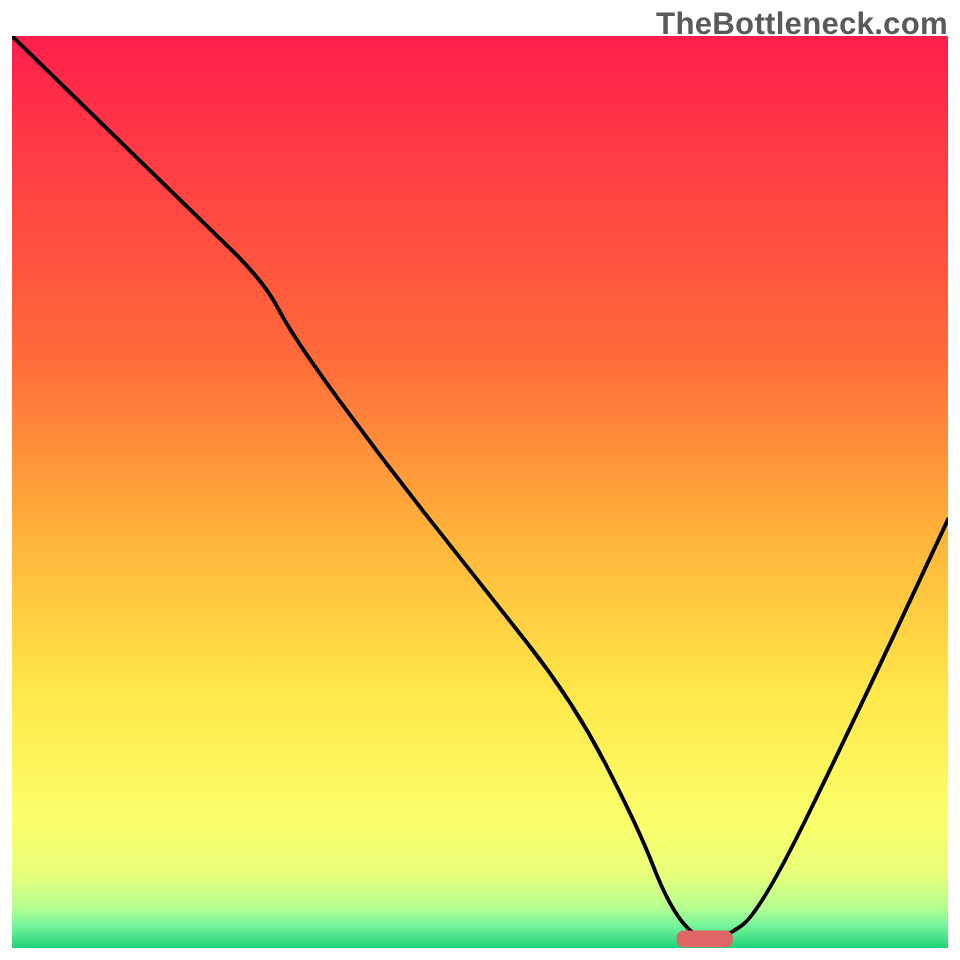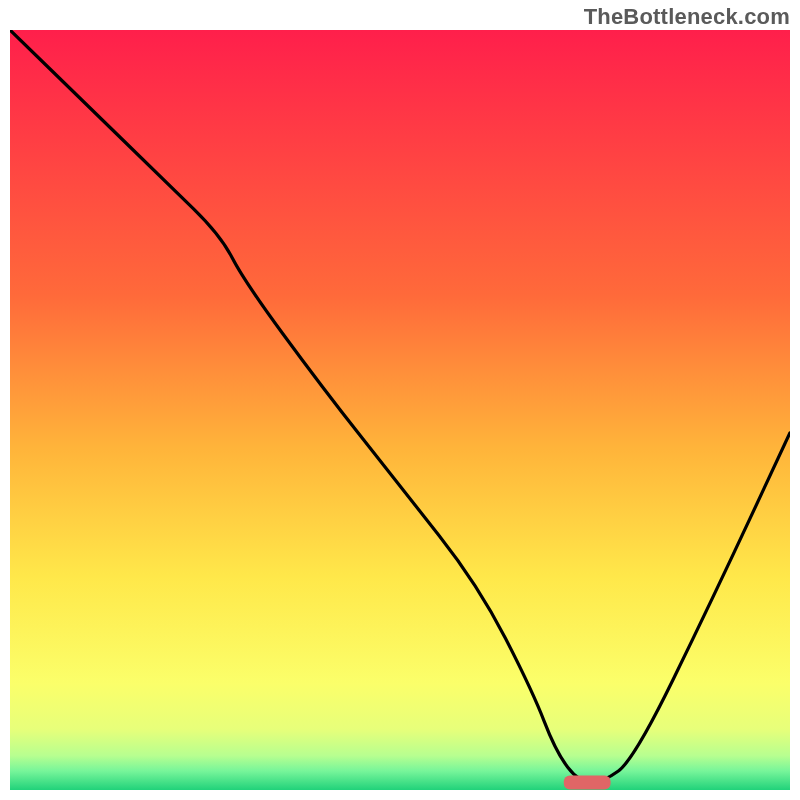--- a/index.html
+++ b/index.html
@@ -14,21 +14,21 @@
   .chart-wrap {
     position: relative;
     width: 800px;
     height: 800px;
   }
   .watermark {
     position: absolute;
     top: 4px;
     right: 10px;
     color: #5a5a5a;
-    font-size: 22px;
+    font-size: 26px;
     font-weight: 600;
     letter-spacing: 0.2px;
     user-select: none;
   }
   .plot {
     position: absolute;
     left: 10px;
     top: 30px;
     width: 780px;
     height: 760px;

